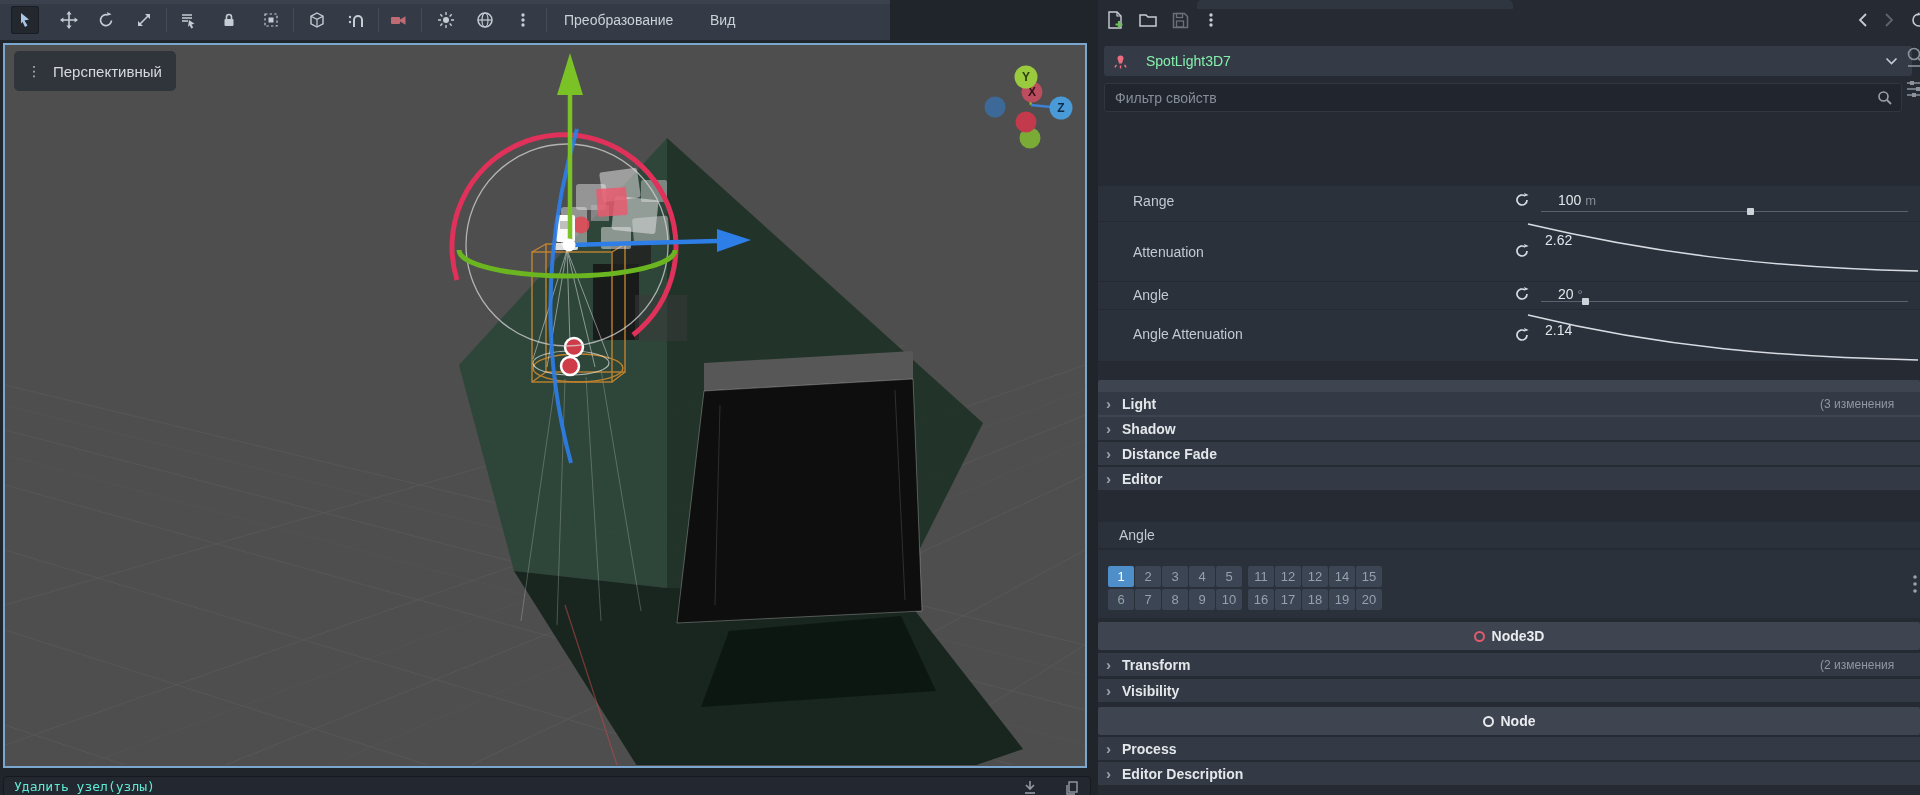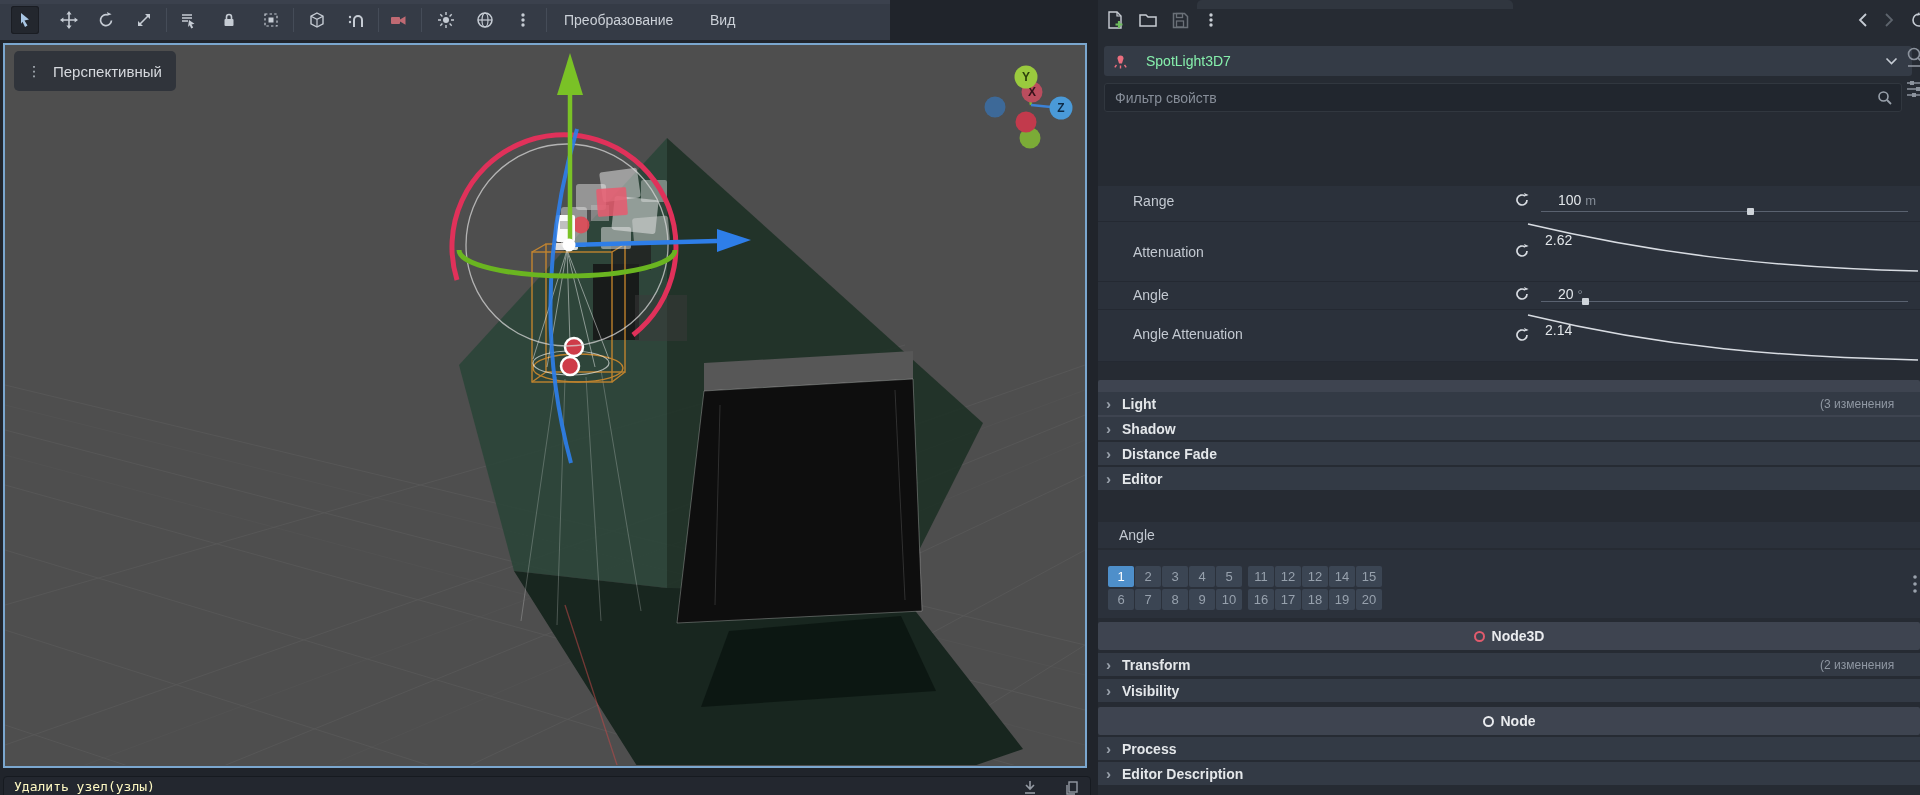--- a/index.html
+++ b/index.html
@@ -20,21 +20,21 @@
   .vp{position:absolute;left:3px;top:43px;width:1084px;height:725px;background:#4e4e4e;
       border:2px solid #7ba7cf;}
   .persp{position:absolute;left:9px;top:6px;width:162px;height:40px;border-radius:5px;
          background:rgba(44,48,56,.87);display:flex;align-items:center;cursor:pointer;}
   .persp .pdots{margin-left:13px;color:#b9c0c8;font-size:14px;letter-spacing:0;line-height:10px;}
   .persp .ptxt{margin-left:12px;font-size:15px;color:#d6d9de;}
   
   .sbar{position:absolute;left:3px;top:776px;width:1088px;height:22px;background:#23272f;
         border:1px solid #161a20;border-radius:4px 4px 0 0;}
   .sbar .stxt{position:absolute;left:10px;top:2px;font-family:"DejaVu Sans Mono",monospace;
-        font-size:13px;color:#fef9c3;white-space:nowrap;}
+        font-size:13px;color:#5eead4;white-space:nowrap;}
   .sbar .sic{position:absolute;top:3px;color:#949aa3;}
   
   .insp{position:absolute;left:1098px;top:0;width:822px;height:795px;background:#262b33;}
   .insp-tab{position:absolute;left:99px;top:0;width:316px;height:9px;background:#30363f;border-radius:5px 5px 0 0;}
   .itb-icon{position:absolute;top:7px;width:26px;height:26px;display:flex;align-items:center;
             justify-content:center;cursor:pointer;border-radius:3px;}
   .nodesel{position:absolute;left:6px;top:46px;width:808px;height:30px;background:#343b46;
            border-radius:3px;display:flex;align-items:center;cursor:pointer;}
   .nodesel .nname{margin-left:18px;font-size:14px;color:#86efac;}
   .filter{position:absolute;left:6px;top:83px;width:798px;height:29px;background:#21262e;

